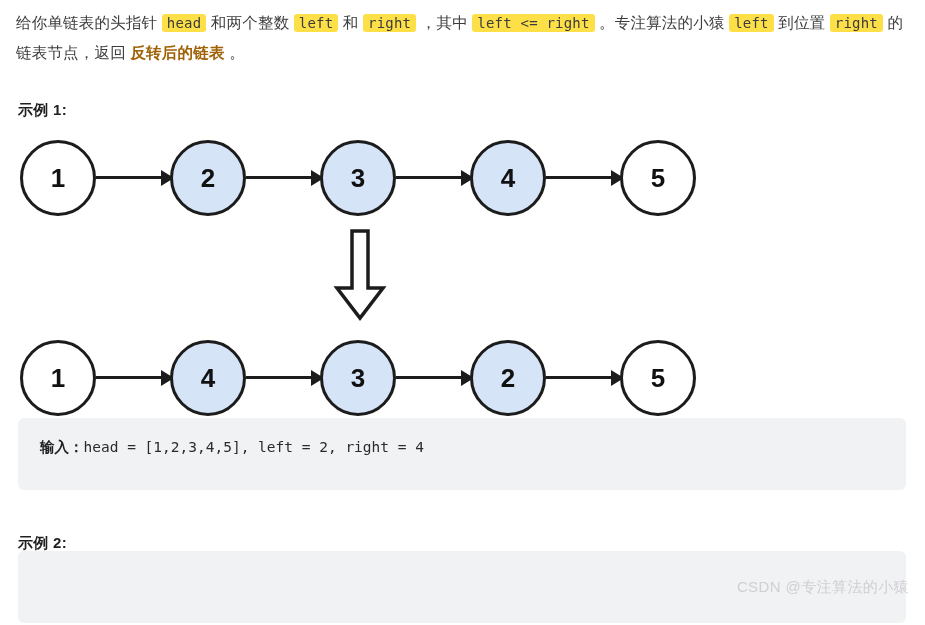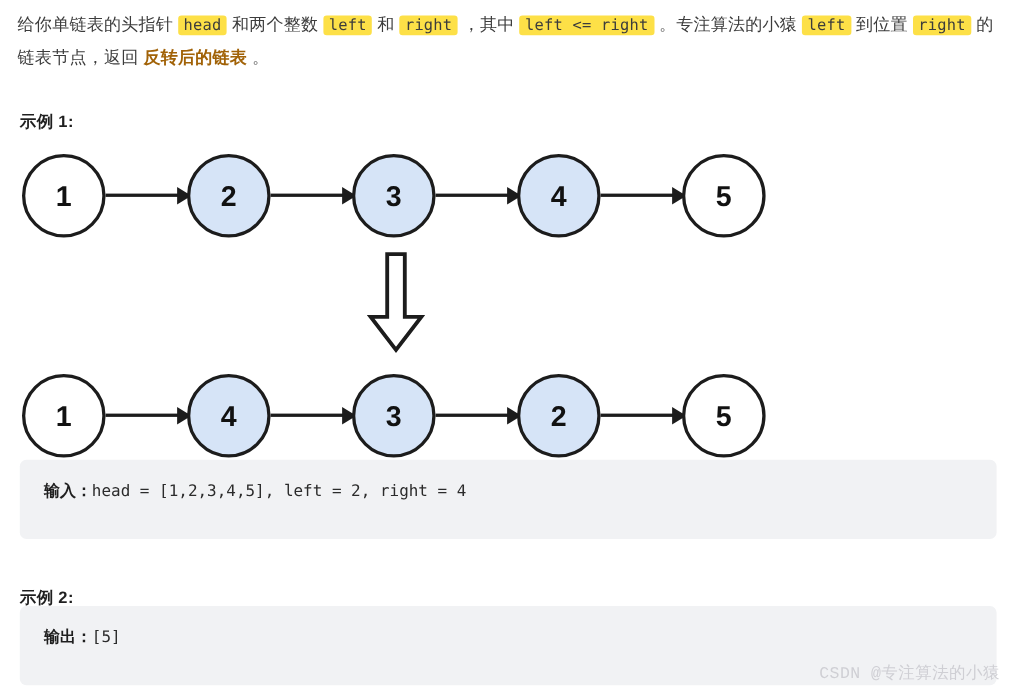--- a/index.html
+++ b/index.html
@@ -130,24 +130,24 @@
   .code-line .label {
     font-family: "Liberation Sans", "DejaVu Sans", sans-serif;
     font-weight: bold;
     color: #1f1f1f;
   }
 
   
   .watermark {
     position: absolute;
     right: 16px;
-    bottom: 4px;
+    bottom: 28px;
     font-size: 15px;
     color: #cfcfd4;
-    font-family: Liberation Mono, monospace;
+    font-family: Liberation Sans, sans-serif;
     letter-spacing: 0.4px;
     user-select: none;
   }
 </style>
 </head>
 <body>
 
 <div class="page">
 
   <div class="statement">
@@ -187,18 +187,17 @@
     <div class="node" style="left:620px; top:212px;">5</div>
   </div>
 
   <div class="code-block" id="code-block-1">
     <div class="code-line"><span class="label">输入：</span><span>head = [1,2,3,4,5], left = 2, right = 4</span></div>
   </div>
 
   <div class="ex-heading" id="ex2-heading">示例 2:</div>
 
   <div class="code-block" id="code-block-2">
-    <div class="code-line"><span class="label">输出：</span><span>[5]</span></div>
   </div>
 
   <div class="watermark">CSDN @专注算法的小猿</div>
 
 </div>
 
 </body></html>

